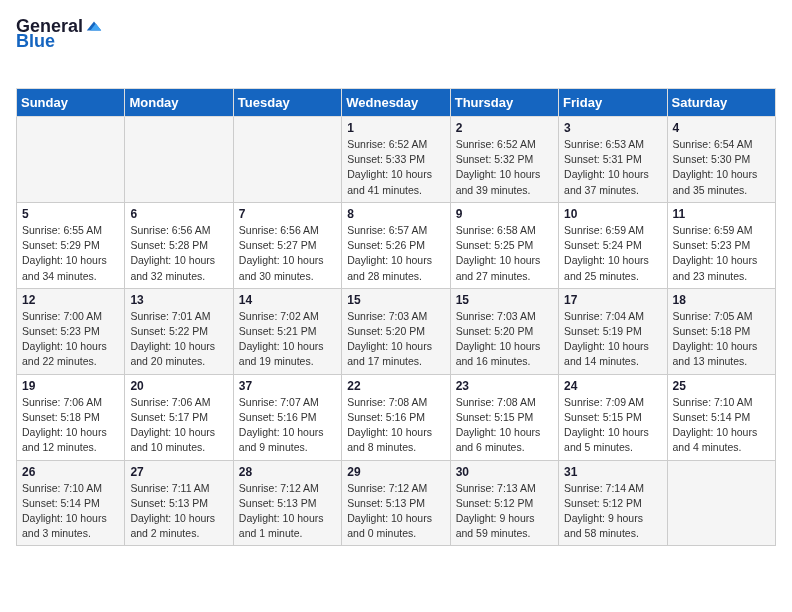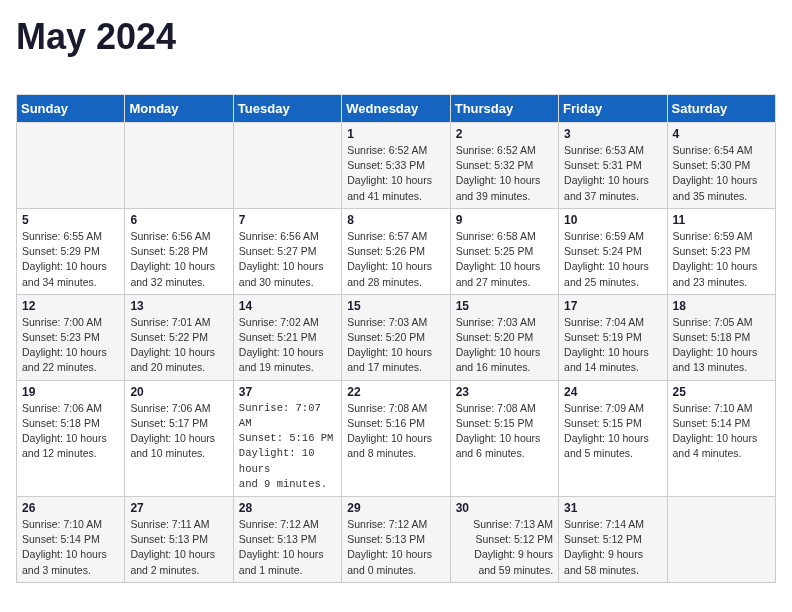--- a/index.html
+++ b/index.html
@@ -89,22 +89,33 @@
       line-height: 1.45;
     }
     .empty-cell {
       background-color: #f5f5f5;
     }
   </style>
 </head>
 <body>
 
 <div class="header">
+  <div class="logo">
+    <div style="display:flex;flex-direction:column;align-items:flex-start;">
+      <div style="display:flex;align-items:center;">
+        <span class="logo-text-general">General</span>
+        <svg class="logo-icon" viewBox="0 0 20 20" xmlns="http://www.w3.org/2000/svg">
+          <polygon points="2,14 10,4 18,14" fill="#1565c0"></polygon>
+          <polygon points="6,14 12,6 18,14" fill="#42a5f5"></polygon>
+        </svg>
+      </div>
+      <span class="logo-text-blue" style="margin-top:-6px;">Blue</span>
+    </div>
+  </div>
   <div class="title-block">
-    <div class="month-title">May 2024</div>
   </div>
 </div>
 
 <table class="calendar-table">
   <thead>
     <tr>
       <th>Sunday</th>
       <th>Monday</th>
       <th>Tuesday</th>
       <th>Wednesday</th>
@@ -259,21 +270,21 @@
         </td>
         <td>
           <span class="day-number">20</span>
           <div class="day-info" style="white-space: pre-line;">Sunrise: 7:06 AM
 Sunset: 5:17 PM
 Daylight: 10 hours
 and 10 minutes.</div>
         </td>
         <td>
           <span class="day-number">37</span>
-          <div class="day-info" style="white-space: pre-line; font-family: Liberation Mono, monospace;">Sunrise: 7:07 AM
+          <div class="day-info" style="white-space: pre-line;">Sunrise: 7:07 AM
 Sunset: 5:16 PM
 Daylight: 10 hours
 and 9 minutes.</div>
         </td>
         <td>
           <span class="day-number">22</span>
           <div class="day-info" style="white-space: pre-line;">Sunrise: 7:08 AM
 Sunset: 5:16 PM
 Daylight: 10 hours
 and 8 minutes.</div>
@@ -324,21 +335,21 @@
         </td>
         <td>
           <span class="day-number">29</span>
           <div class="day-info" style="white-space: pre-line;">Sunrise: 7:12 AM
 Sunset: 5:13 PM
 Daylight: 10 hours
 and 0 minutes.</div>
         </td>
         <td>
           <span class="day-number">30</span>
-          <div class="day-info" style="white-space: pre-line; text-align: right;">Sunrise: 7:13 AM
+          <div class="day-info" style="white-space: pre-line;">Sunrise: 7:13 AM
 Sunset: 5:12 PM
 Daylight: 9 hours
 and 59 minutes.</div>
         </td>
         <td>
           <span class="day-number">31</span>
           <div class="day-info" style="white-space: pre-line;">Sunrise: 7:14 AM
 Sunset: 5:12 PM
 Daylight: 9 hours
 and 58 minutes.</div>

